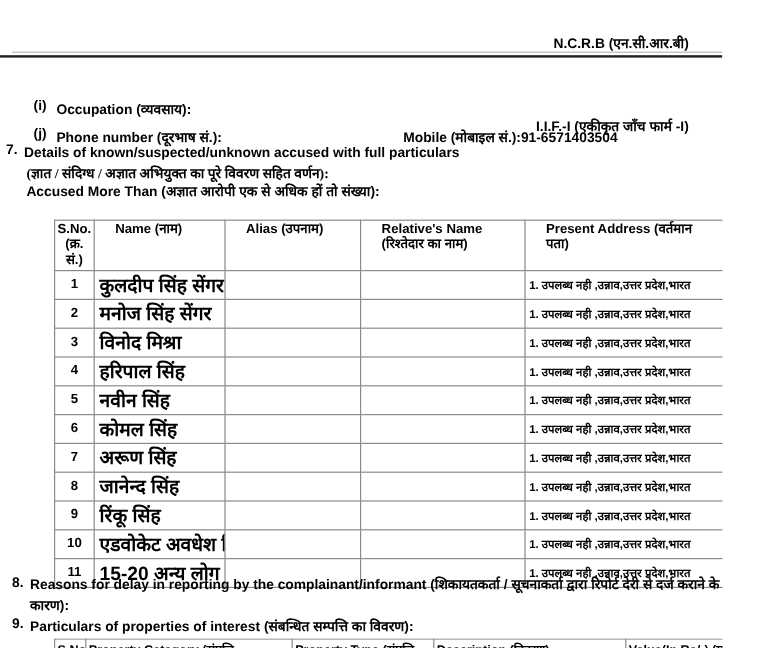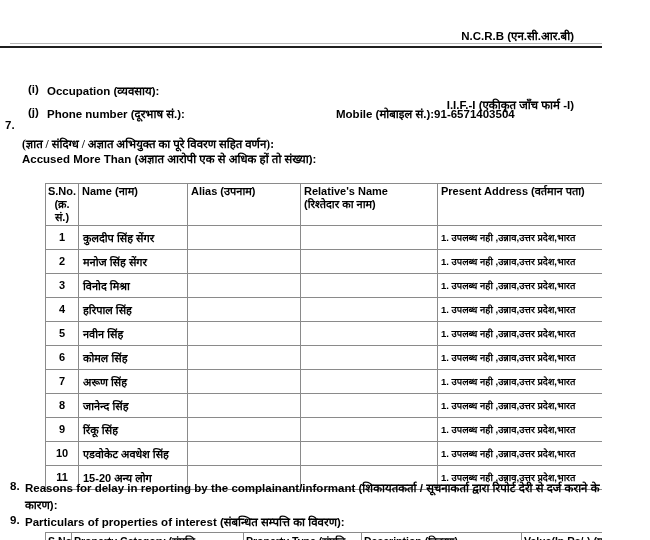--- a/index.html
+++ b/index.html
@@ -39,29 +39,29 @@
   .accused-table { position: absolute; top: 167px; left: 45px; width: 563px; margin-top: 16px; }
   .accused-table th, .accused-table td {
     border: 1px solid #8a8a8a;
     overflow: hidden;
   }
   .accused-table th {
     height: 28px;
     font-size: 11px;
     text-align: left;
     vertical-align: top;
-    padding: 1px 3px;
+    padding: 1px 17px;
     line-height: 1.18;
     white-space: pre-line;
     font-weight: 700;
   }
   .accused-table th.sno { text-align: center; padding: 1px 1px; }
   .accused-table td {
     height: 24px;
-    font-size: 11px;
+    font-size: 16px;
     vertical-align: middle;
     padding: 0 3px;
     white-space: nowrap;
   }
   .accused-table td.sno { text-align: center; font-size: 11px; }
   .accused-table td.name { padding-left: 4px; }
   .accused-table td.address { font-size: 9.5px; padding-left: 3px; }
   
   .sec8-num { top: 480px; left: 10px; }
   .sec8-text { position: absolute; top: 480px; left: 25px; width: 578px; font-size: 11.5px; line-height: 1.45; }
@@ -95,20 +95,21 @@
     <span class="field-index">(i)</span>
     <span class="field-label">Occupation (व्यवसाय):</span>
   </div>
   <div class="field-row field-j">
     <span class="field-index">(j)</span>
     <span class="field-label">Phone number (दूरभाष सं.):</span>
     <span class="mobile-label">Mobile (मोबाइल सं.):91-6571403504</span>
   </div>
 
   <div class="sec-num sec7-num">7.</div>
+  <div class="sec7-title">Details of known/suspected/unknown accused with full particulars</div>
   <div class="sec7-sub">(ज्ञात / संदिग्ध / अज्ञात अभियुक्त का पूरे विवरण सहित वर्णन):</div>
   <div class="sec7-more">Accused More Than (अज्ञात आरोपी एक से अधिक हों तो संख्या):</div>
 
   <table class="accused-table">
     <colgroup>
       <col style="width:33px">
         <col style="width:109px">
         <col style="width:113px">
         <col style="width:137px">
         <col style="width:171px">

